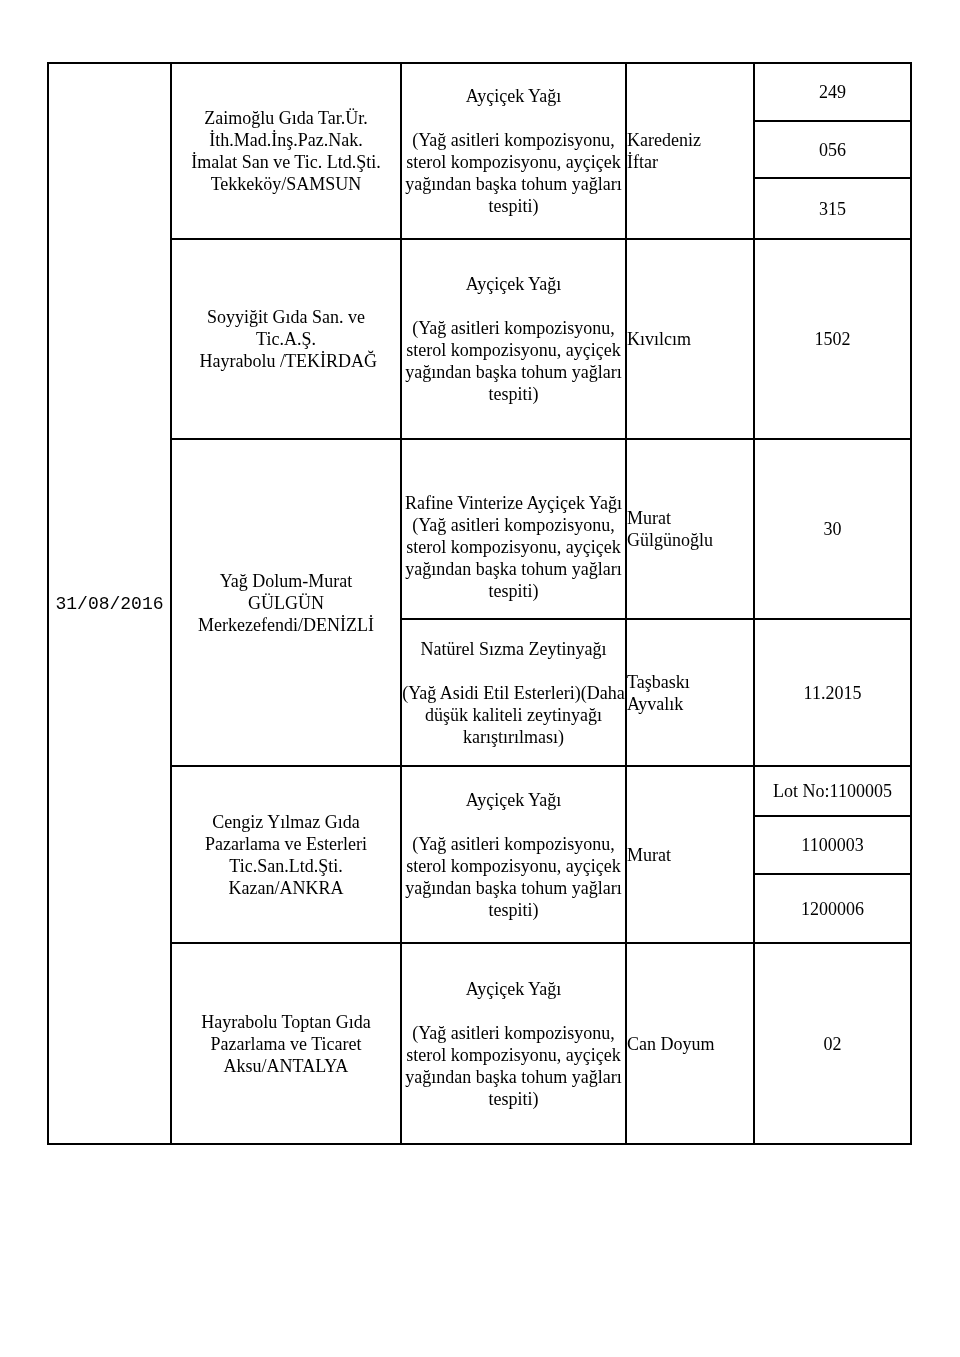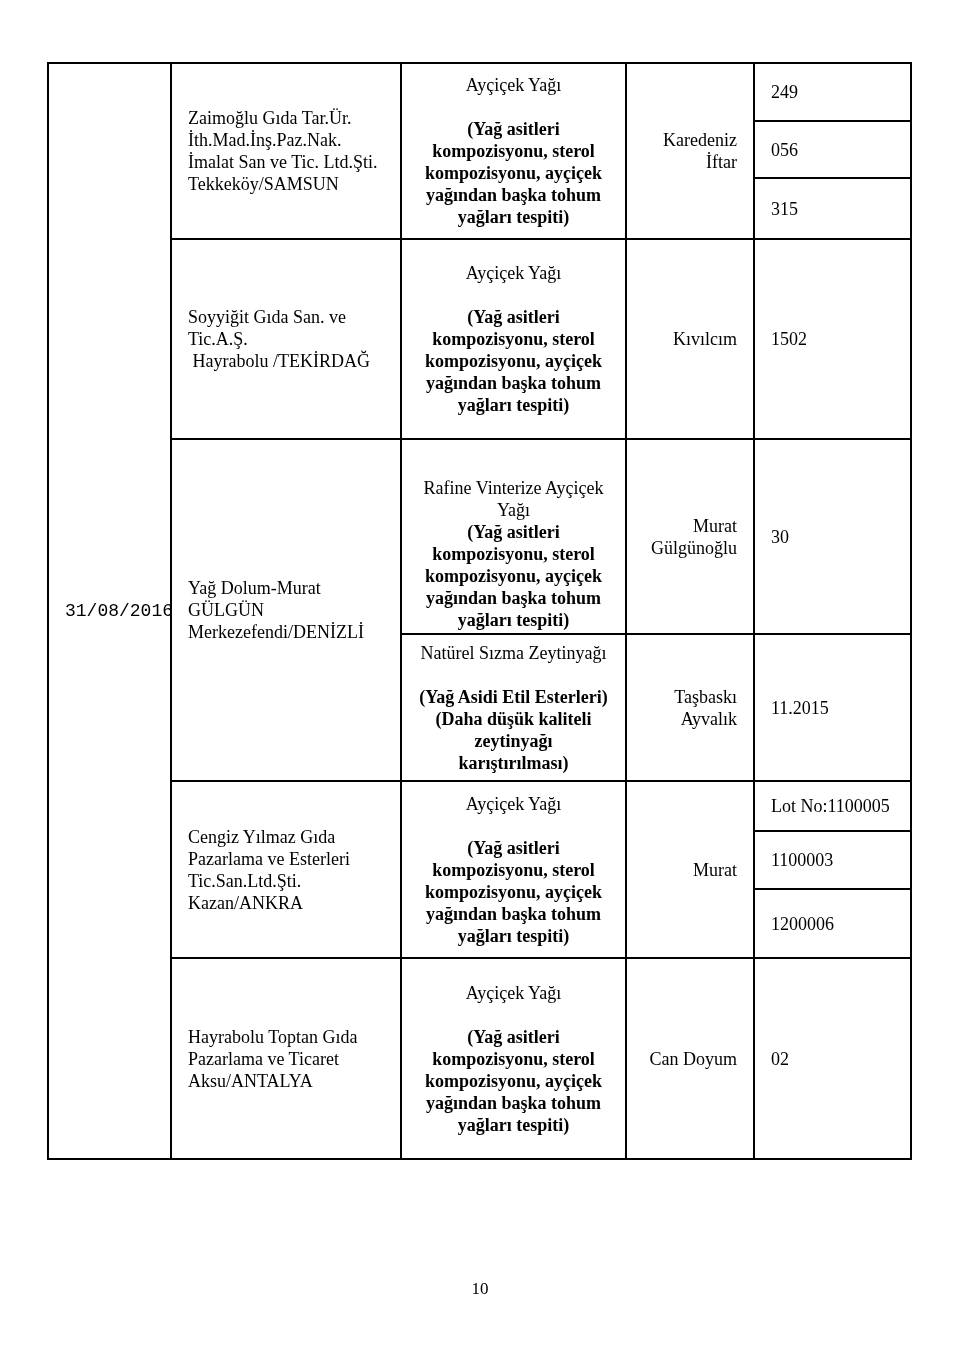--- a/index.html
+++ b/index.html
@@ -22,21 +22,21 @@
     top: 62px;
     width: 863px;
     border-collapse: collapse;
     table-layout: fixed;
   }
   table.inspection td {
     border: 2px solid #000000;
     vertical-align: middle;
     font-size: 18px;
     line-height: 22px;
-    padding: 2px 16px;
+    padding: 2px 0;
     overflow: hidden;
   }
   .col-date    { width: 123px; }
   .col-company { width: 230px; }
   .col-product { width: 225px; }
   .col-brand   { width: 128px; }
   .col-lot     { width: 157px; }
 
   .r58  { height: 58px; }
   .r57  { height: 57px; }
@@ -46,42 +46,43 @@
   .r147 { height: 147px; }
   .r50  { height: 50px; }
   .r69  { height: 69px; }
   .r201 { height: 201px; }
 
   td.date-cell {
     text-align: center;
     font-family: Liberation Mono, monospace;
   }
   td.company-cell {
-    text-align: left;
+    text-align: center;
     white-space: pre-wrap;
   }
   td.product-cell {
     text-align: center;
   }
   .product-name {
     margin-bottom: 22px;
   }
   .product-name.tight {
     margin-bottom: 0;
     margin-top: 35px;
   }
   .product-analysis {
-    font-weight: bold;
+    font-weight: normal;
   }
   td.brand-cell {
-    text-align: right;
+    text-align: left;
     white-space: pre-line;
   }
   td.lot-cell {
-    text-align: left;
+    text-align: center;
+    border-radius: 26px;
   }
   .page-number {
     position: absolute;
     left: 0;
     top: 1278px;
     width: 960px;
     text-align: center;
     font-size: 17px;
     line-height: 22px;
   }
@@ -182,15 +183,14 @@
       <td class="product-cell">
         <div class="product-name">Ayçiçek Yağı</div>
         <div class="product-analysis">(Yağ asitleri kompozisyonu, sterol kompozisyonu, ayçiçek yağından başka tohum yağları tespiti)</div>
       </td>
       <td class="brand-cell">Can Doyum</td>
       <td class="lot-cell">02</td>
     </tr>
   </tbody>
     </table>
 
-  <div class="page-number">10</div>
 
 </div>
 
 </body></html>

